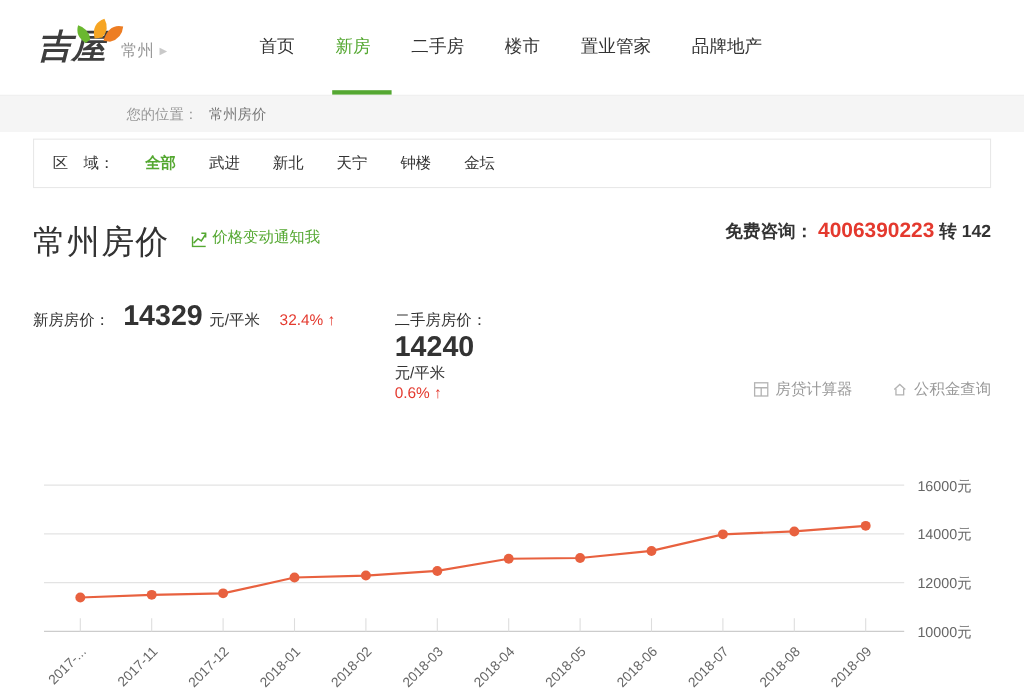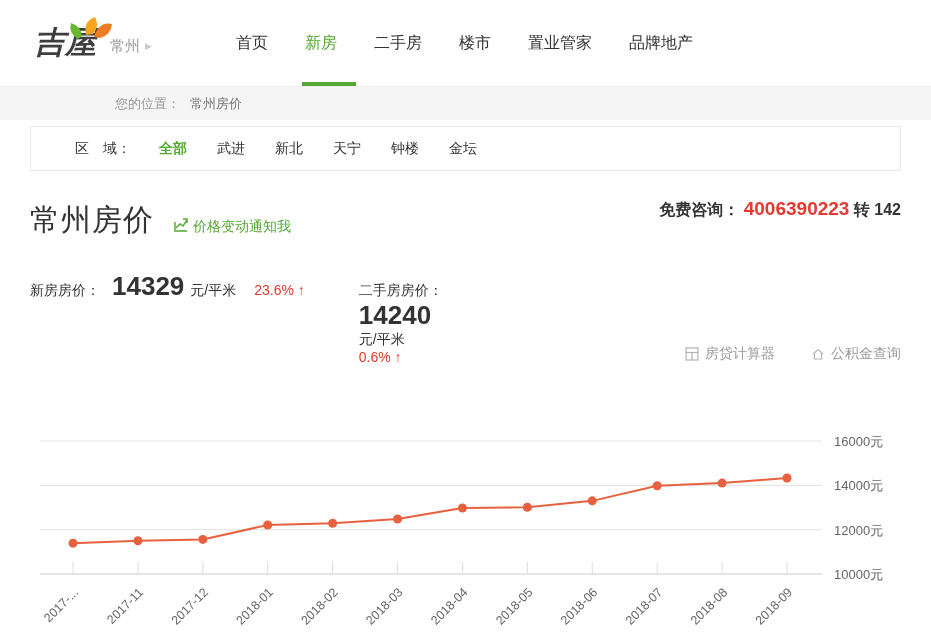--- a/index.html
+++ b/index.html
@@ -17,29 +17,29 @@
   .nav { display: flex; margin-left: 84px; height: 86px; align-items: center; }
   .nav-item { font-size: 16px; color: #333; margin-right: 37px; height: 86px; line-height: 86px; position: relative; cursor: pointer; white-space: nowrap; }
   .nav-item.active { color: #55a832; }
   .nav-item.active::after { content: ""; position: absolute; left: -3px; bottom: 0; width: 54px; height: 4px; background: #55a832; }
 
   
   .breadcrumb { height: 34px; background: #f5f5f5; border-top: 1px solid #eee; display: flex; align-items: center; padding-left: 115px; font-size: 13px; color: #999; }
   .breadcrumb .current { color: #777; margin-left: 10px; }
 
   
-  .region-box { margin: 6px 30px 0 30px; border: 1px solid #e8e8e8; height: 45px; display: flex; align-items: center; padding-left: 44px; font-size: 14px; background: #fff; }
+  .region-box { margin: 6px 30px 0 30px; border: 1px solid #e8e8e8; height: 45px; display: flex; align-items: center; padding-left: 17px; font-size: 14px; background: #fff; }
   .region-label { color: #333; margin-right: 28px; }
   .region-option { color: #333; margin-right: 30px; cursor: pointer; }
   .region-option.active { color: #55a832; font-weight: bold; }
 
   
   .title-row { margin: 28px 30px 0 30px; height: 42px; display: flex; align-items: flex-end; position: relative; }
   .page-title { font-size: 30px; font-weight: 400; color: #333; letter-spacing: 1px; }
-  .notify-link { margin-left: 20px; margin-bottom: 5px; color: #55a832; font-size: 14px; display: flex; align-items: flex-start; gap: 5px; cursor: pointer; }
+  .notify-link { margin-left: 20px; margin-bottom: 16px; color: #55a832; font-size: 14px; display: flex; align-items: flex-end; gap: 5px; cursor: pointer; }
   .consult { position: absolute; right: 0; bottom: 20px; font-size: 16px; font-weight: bold; color: #333; }
   .consult .phone { color: #e4392e; font-size: 19px; }
 
   
   .price-row { margin: 30px 30px 0 30px; display: flex; align-items: baseline; position: relative; font-size: 14px; }
   .price-group { display: flex; align-items: baseline; }
   .price-group + .price-group { margin-left: 36px; flex-direction: column; }
   .price-label { color: #333; }
   .price-value { font-size: 26px; font-weight: bold; color: #333; margin: 0 6px 0 12px; }
   .price-unit { color: #333; }
@@ -105,21 +105,21 @@
     <span class="phone">4006390223</span>
     <span>转 142</span>
   </div>
 </div>
 
 <div class="price-row">
   <div class="price-group">
     <span class="price-label">新房房价：</span>
     <span class="price-value">14329</span>
     <span class="price-unit">元/平米</span>
-    <span class="price-change">23.6% ↑</span>
+    <span class="price-change">32.4% ↑</span>
   </div>
   <div class="price-group">
     <span class="price-label">二手房房价：</span>
     <span class="price-value">14240</span>
     <span class="price-unit">元/平米</span>
     <span class="price-change">0.6% ↑</span>
   </div>
   <div class="tools">
     <span class="tool">
       <svg width="14" height="14" viewBox="0 0 14 14">

